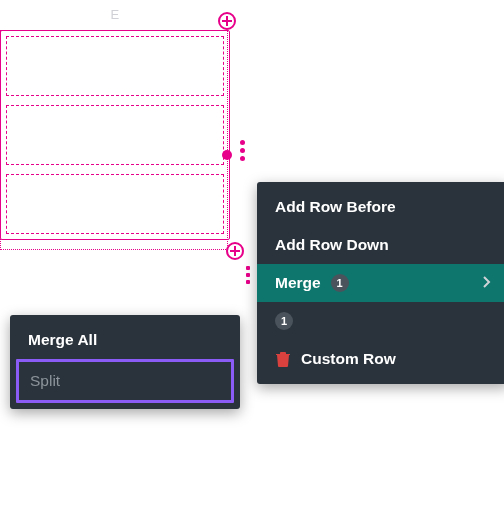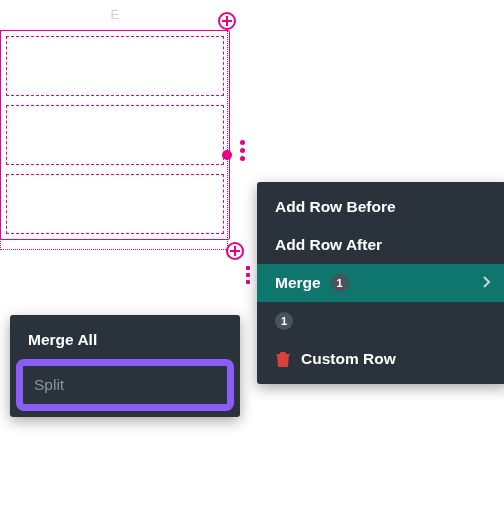--- a/index.html
+++ b/index.html
@@ -116,22 +116,22 @@
     background:#4a535b;
     display:inline-flex;align-items:center;justify-content:center;
     font-size:11px;font-weight:600;
   }
   .chev { color:#cfd3d7; }
 
   .menu-item .icon { width:16px;display:inline-flex;justify-content:center; }
   .trash { color:#d9413f; }
 
   .highlight-box {
-    border:7px solid #8b5cf6;
-    border-radius:8px;
+    border:3px solid #8b5cf6;
+    border-radius:1px;
     padding-left:11px;
   }
   .menu.sub .menu-item:last-child { margin:0 6px; }
 </style>
 </head>
 <body>
 
 <div class="grid-area">
   <div class="col-header">E</div>
   <div class="cells">
@@ -167,21 +167,21 @@
   <span></span>
     <span></span>
     <span></span>
 </div>
 
 <div class="menu primary">
   <div class="menu-item">
     <span>Add Row Before</span>
   </div>
   <div class="menu-item">
-    <span>Add Row After</span>
+    <span>Add Row Down</span>
   </div>
   <div class="menu-item hover">
     <span>Merge</span>
     <span class="badge">1</span>
     <span class="spacer"></span>
     <span class="chev">
       <svg width="8" height="12" viewBox="0 0 8 12">
           <path d="M1 1l5 5-5 5" stroke="#cfd3d7" stroke-width="2" fill="none"></path>
         </svg>
     </span>

